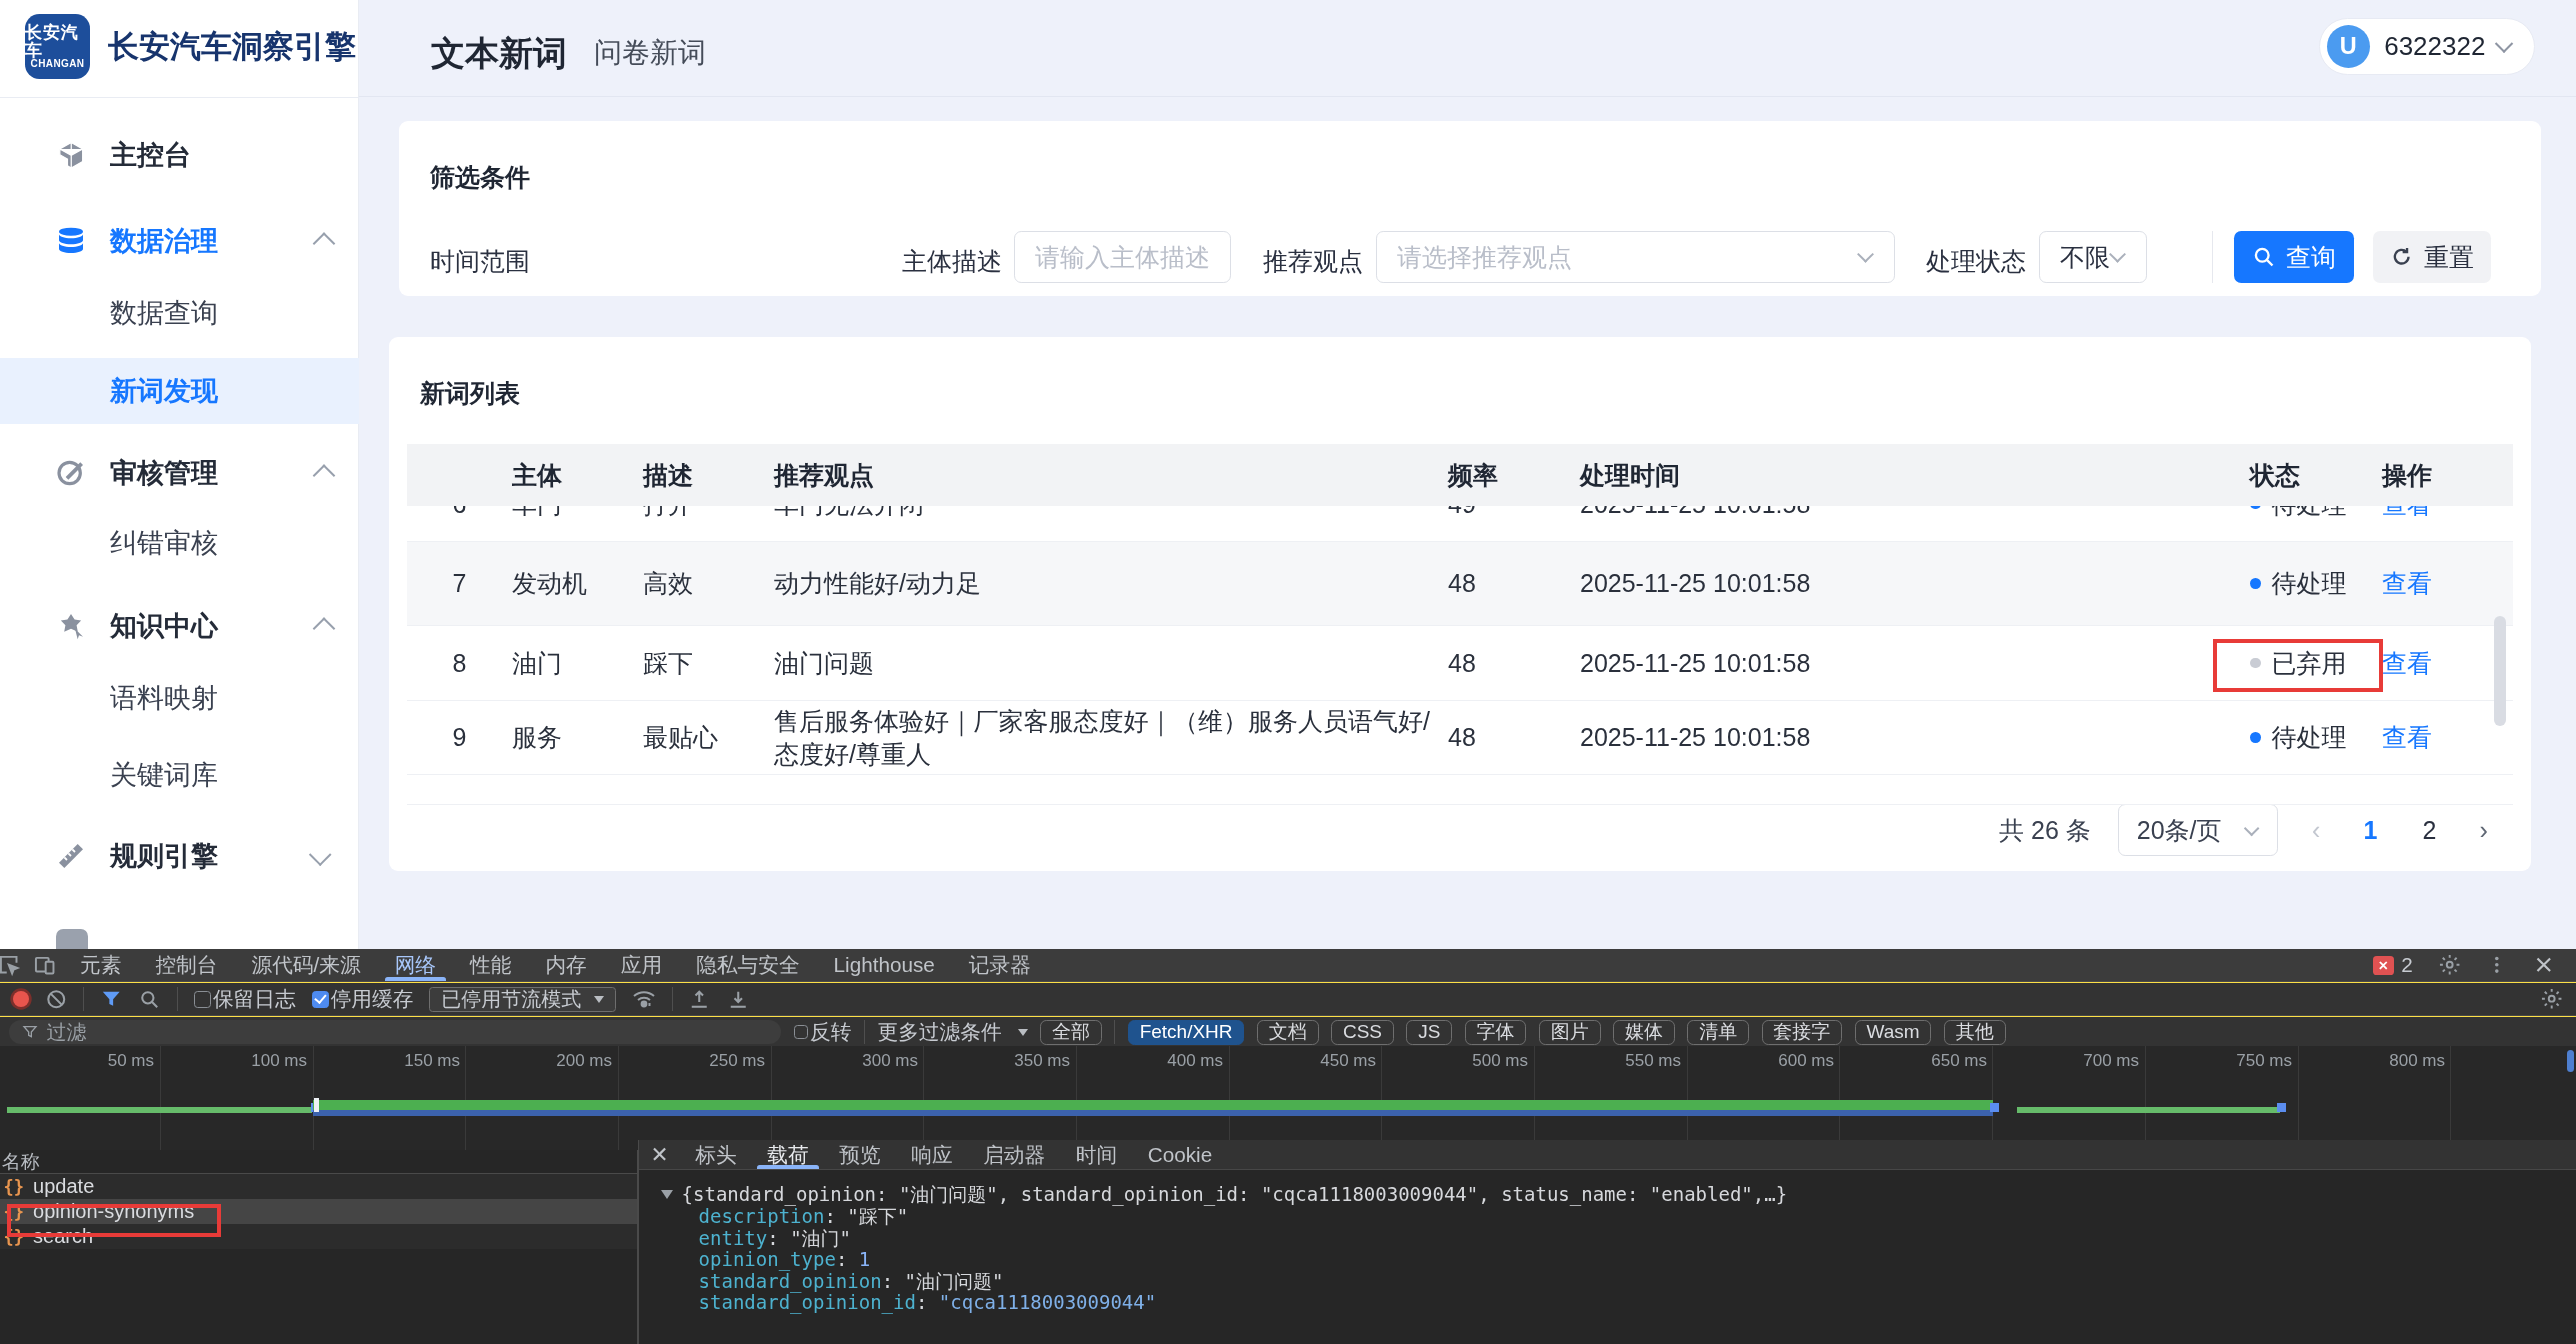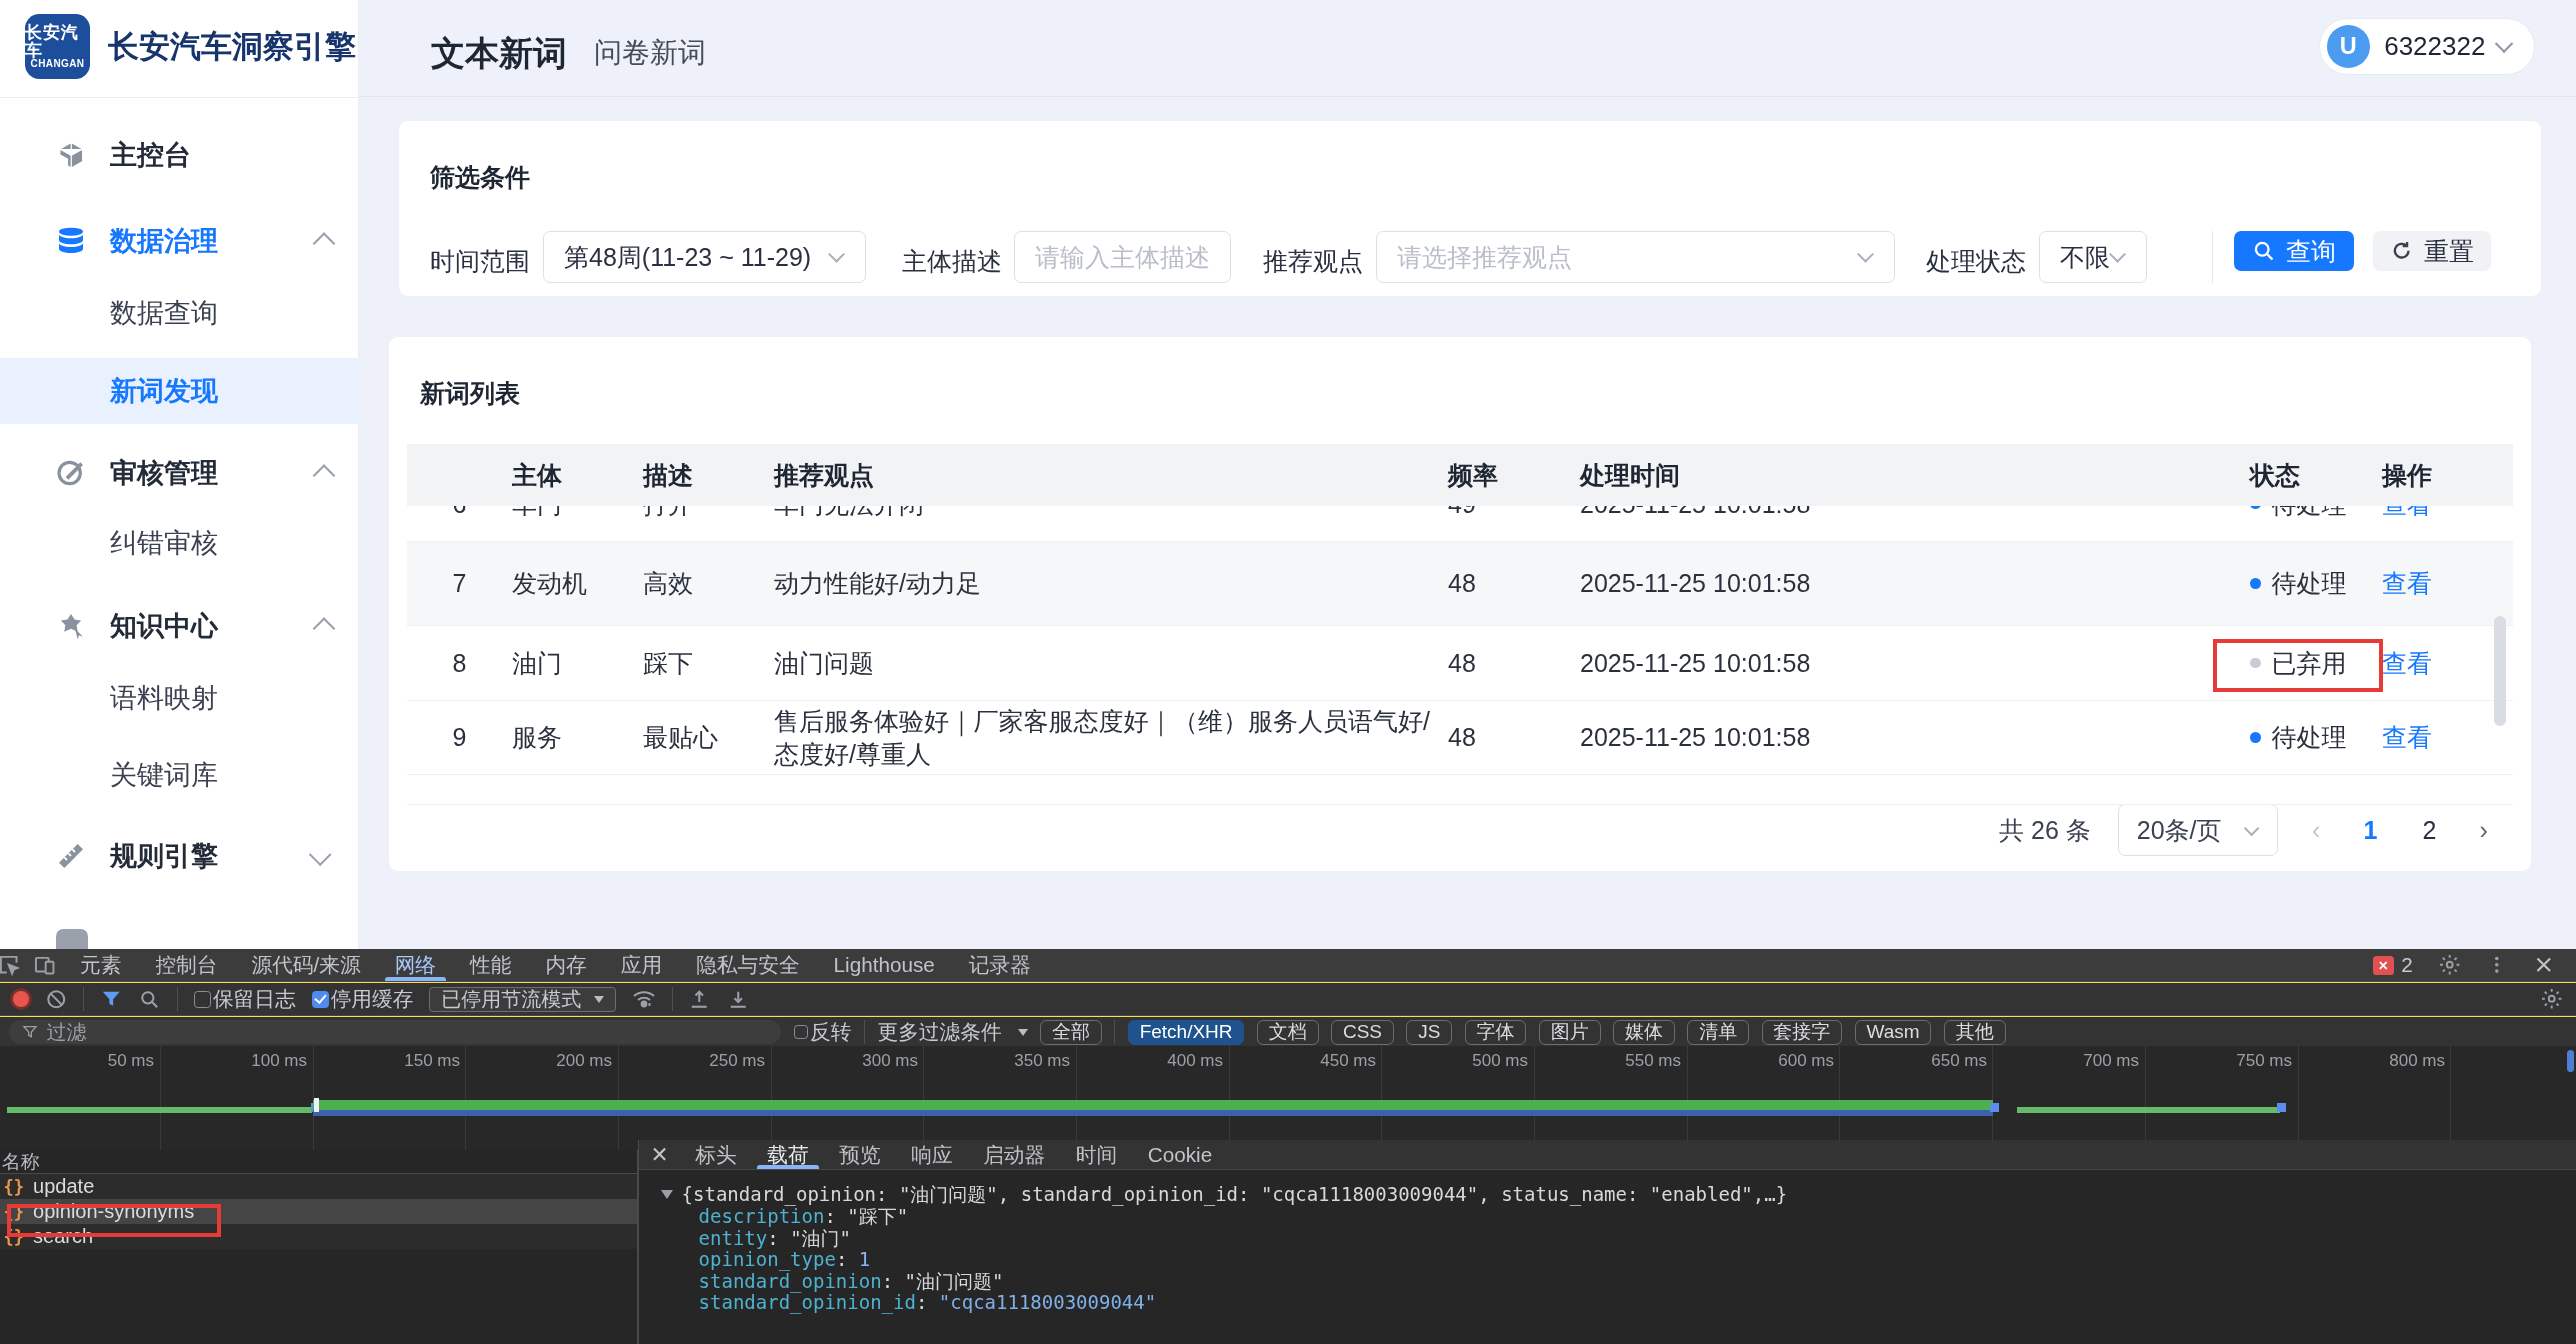--- a/index.html
+++ b/index.html
@@ -38,21 +38,21 @@
   .pill-chev { width:12.6px; height:12.6px; border-left:2.7px solid #8e95a3; border-bottom:2.7px solid #8e95a3; transform:rotate(-45deg) translate(0,-3.6px); }
   .card { position:absolute; background:#fff; border-radius:9px; }
   .card.filter { left:40px; top:121px; width:2142px; height:175px; }
   .card.table { left:30px; top:337px; width:2142px; height:534px; }
   .card-title { position:absolute; left:31px; top:40px; font-size:25px; font-weight:bold; color:#1f2633; }
   .flabel { position:absolute; top:124px; font-size:25px; color:#2a3040; }
   .fbox { position:absolute; top:110px; height:52px; border:1.8px solid #dcdfe6; border-radius:7.2px; background:#fff; display:flex; align-items:center; padding:0 20px; font-size:25px; color:#2a3040; }
   .fbox .ph { color:#b9bec9; }
   .fbox .dd { margin-left:auto; width:11.7px; height:11.7px; border-left:2.2px solid #aab0bb; border-bottom:2.2px solid #aab0bb; transform:rotate(-45deg) translate(0,-3.6px); }
   .vdiv { position:absolute; left:1813px; top:110px; height:52px; border-left:1.8px solid #e6e8ee; }
-  .btn { position:absolute; top:110px; height:40px; border-radius:7.2px; display:flex; align-items:center; justify-content:center; gap:10.8px; font-size:25px; cursor:pointer; }
+  .btn { position:absolute; top:110px; height:52px; border-radius:7.2px; display:flex; align-items:center; justify-content:center; gap:10.8px; font-size:25px; cursor:pointer; }
   .btn.primary { left:1835px; width:120px; background:#1677ff; color:#fff; }
   .btn.plain { left:1974px; width:118px; background:#f1f2f5; color:#2a3040; }
   
   .tbl { position:absolute; left:18px; top:107px; width:2106px; }
   .tgrid { display:grid; grid-template-columns:105px 131px 131px 674px 132px 670px 132px 131px; align-items:center; }
   .thead { position:relative; z-index:3; background:#f2f3f5; height:62px; font-size:25px; font-weight:bold; color:#1f2633; }
   .tviewport { position:relative; z-index:1; overflow:hidden; }
   .trows { margin-top:-39px; }
   .trow { height:75px; border-bottom:0.9px solid #eef0f4; font-size:25px; color:#2a303c; background:#fff; }
   .trow.r7 { height:84px; background:#f6f7f9; }
@@ -237,24 +237,20 @@
         <span class="avatar">U</span>
         <span class="user-id">6322322</span>
         <span class="pill-chev"></span>
       </div>
     </div>
 
     <div class="card filter">
       <div class="card-title">筛选条件</div>
 
       <span class="flabel" style="left:31px">时间范围</span>
-      <div class="fbox" style="left:144px; width:323px">
-        <span>第48周(11-23 ~ 11-29)</span>
-        <span class="dd"></span>
-      </div>
 
       <span class="flabel" style="left:503px">主体描述</span>
       <div class="fbox" style="left:615px; width:217px">
         <span class="ph">请输入主体描述</span>
       </div>
 
       <span class="flabel" style="left:864px">推荐观点</span>
       <div class="fbox" style="left:977px; width:519px">
         <span class="ph">请选择推荐观点</span>
         <span class="dd"></span>

